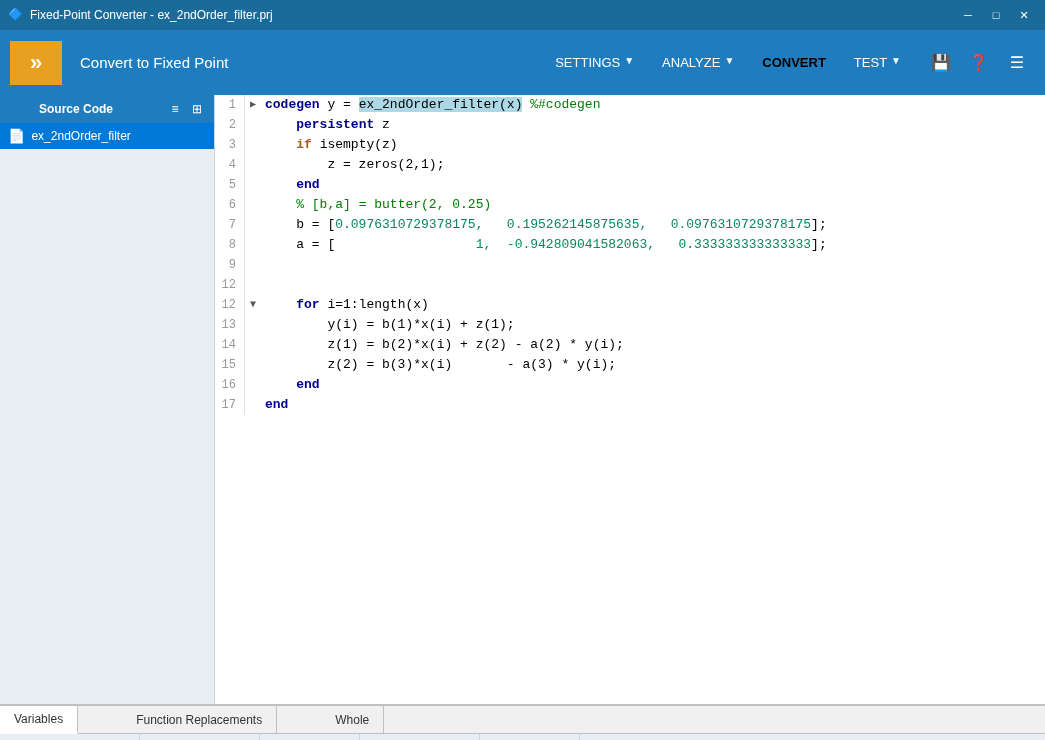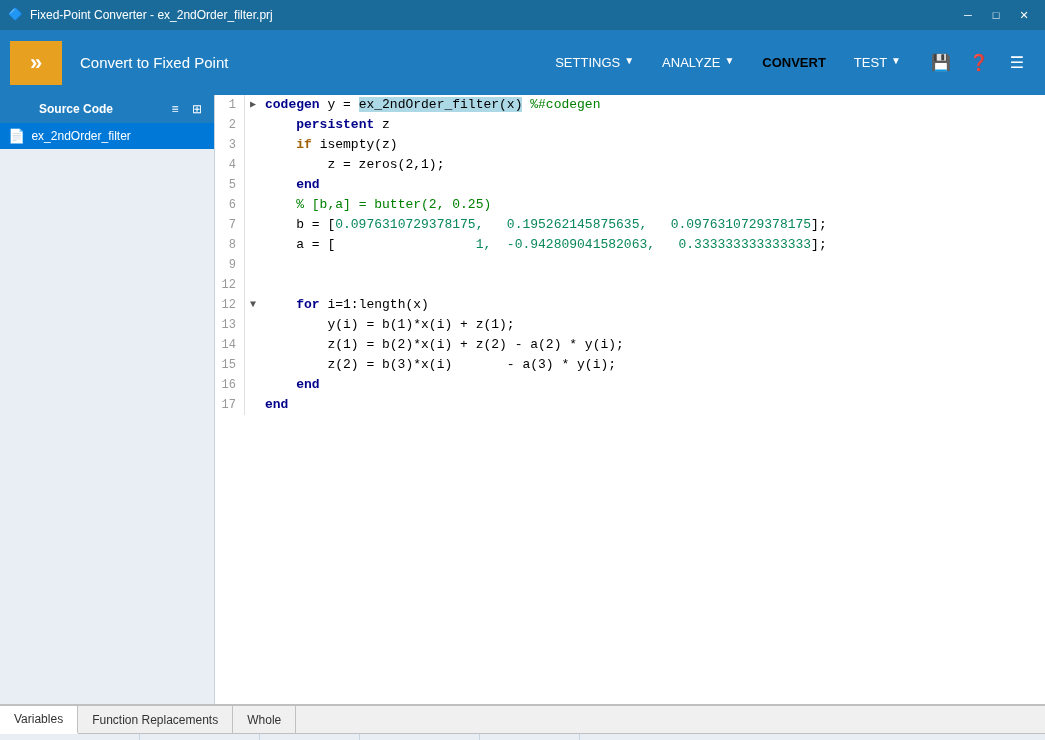--- a/index.html
+++ b/index.html
@@ -178,20 +178,21 @@
       border-top: 2px solid #c0c0c0;
       display: flex;
       flex-direction: column;
       background: white;
     }
     .tabs-bar {
       display: flex;
       background: #f0f0f0;
       border-bottom: 1px solid #c0c0c0;
       height: 28px;
+      gap: 44px;
     }
     .tab {
       padding: 4px 14px;
       cursor: pointer;
       font-size: 12px;
       border-right: 1px solid #c0c0c0;
       display: flex;
       align-items: center;
       color: #333;
     }

